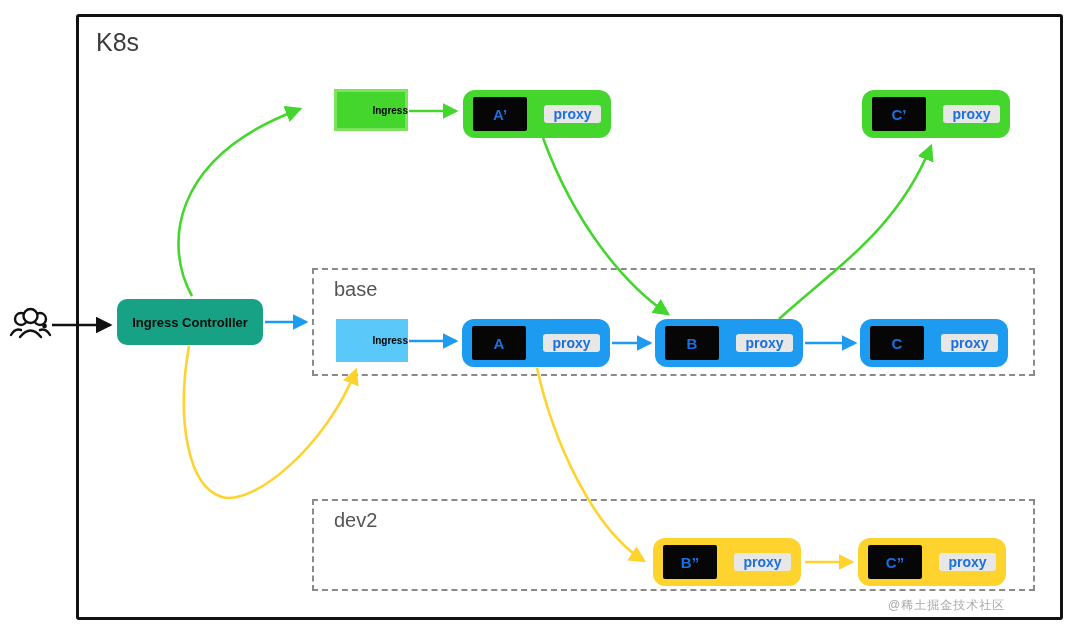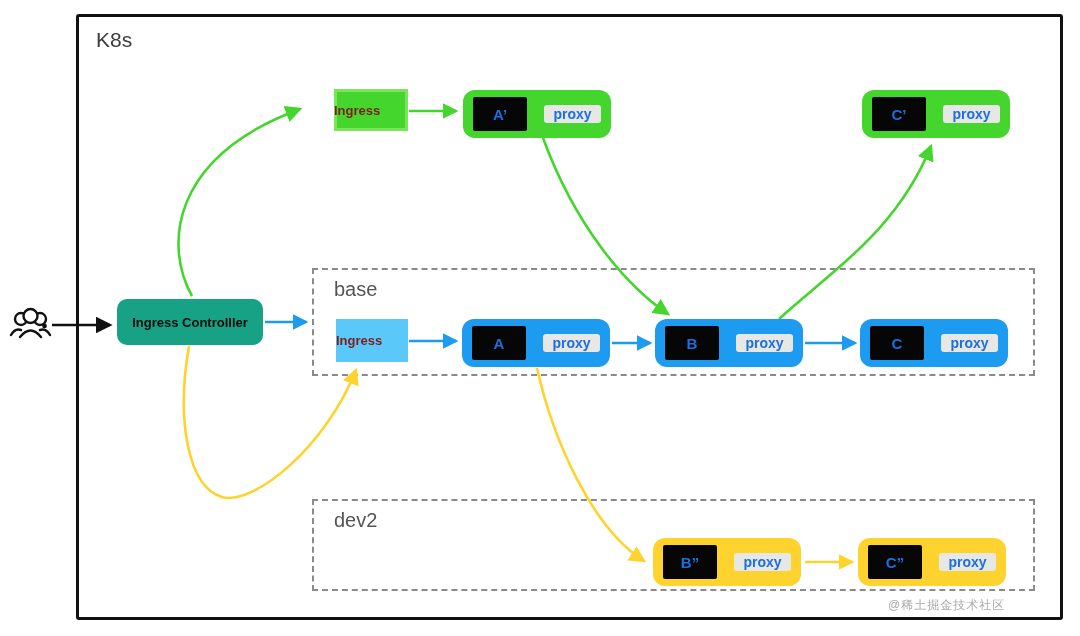--- a/index.html
+++ b/index.html
@@ -15,27 +15,27 @@
     --ink:#111111;
     --group-label:#555555;
   }
   *{margin:0;padding:0;box-sizing:border-box;}
   html,body{width:1080px;height:636px;background:#ffffff;overflow:hidden;
     font-family:"Liberation Sans","DejaVu Sans",sans-serif;}
   .stage{position:relative;width:1080px;height:636px;background:#fff;}
 
   .frame{position:absolute;left:76px;top:14px;width:987px;height:606px;
     border:3px solid var(--ink);border-radius:3px;background:#fff;}
-  .k8s-title{position:absolute;left:96px;top:28px;font-size:21px;color:#3c3c3c;}
+  .k8s-title{position:absolute;left:96px;top:28px;font-size:25px;color:#3c3c3c;}
 
   .group{position:absolute;border:2px dashed var(--dash);background:transparent;}
   .group-label{position:absolute;left:20px;top:8px;font-size:20px;color:var(--group-label);}
 
-  .ingress-box{position:absolute;display:flex;align-items:center;justify-content:flex-start;
-    font-size:13px;font-weight:bold;color:#7f1d1d;}
+  .ingress-box{position:absolute;display:flex;align-items:center;justify-content:flex-end;
+    font-size:10px;font-weight:bold;color:#000000;}
   .ingress-green{background:var(--green);box-shadow:0 0 0 3px var(--green-light) inset;}
   .ingress-blue{background:var(--light-blue);}
 
   .controller{position:absolute;left:117px;top:299px;width:146px;height:46px;
     background:var(--teal);border-radius:10px;display:flex;align-items:center;justify-content:center;
     font-size:13px;font-weight:bold;color:#0b0b0b;}
 
   .node{position:absolute;width:148px;height:48px;border-radius:12px;
     display:flex;align-items:center;justify-content:space-between;padding:0 10px;}
   .node-green{background:var(--green);}

